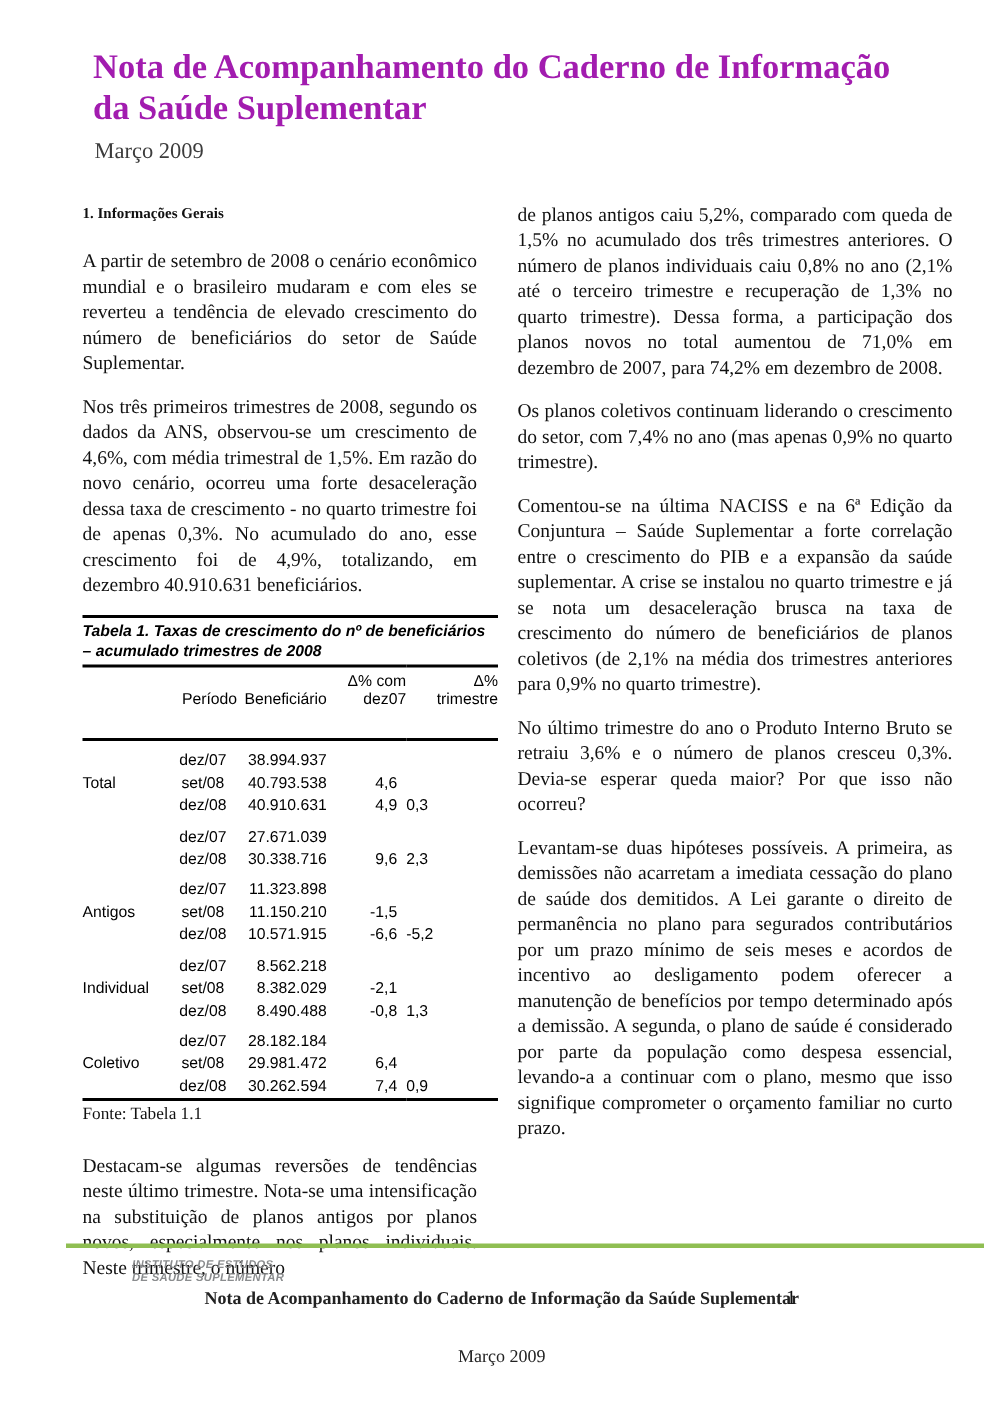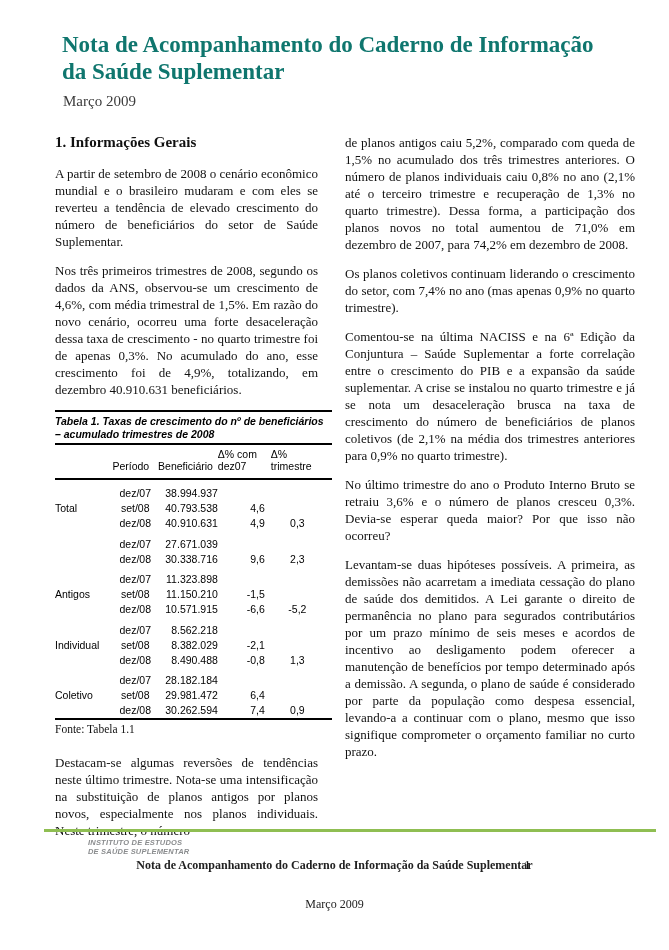--- a/index.html
+++ b/index.html
@@ -3,61 +3,61 @@
 <meta charset="utf-8">
 <style>
   html,body{margin:0;padding:0;background:#ffffff;}
   .page{
     position:relative;width:669px;height:950px;background:#ffffff;overflow:hidden;
     font-family:"Liberation Serif","DejaVu Serif",serif;color:#111;
   }
   
   .doc-title{
     position:absolute;left:62px;top:31px;width:590px;
-    font-size:23px;font-weight:bold;line-height:27px;color:#0f766e;
+    font-size:23px;font-weight:bold;line-height:27px;color:#a21caf;
   }
   .doc-date{
     position:absolute;left:63px;top:93px;font-size:15px;color:#3c3c3c;
   }
   
   .columns{
     position:absolute;left:55px;top:134px;width:594px;display:flex;
   }
   .col-left{width:277px;margin-right:13px;}
   .col-right{width:304px;}
   .section-heading{
-    font-size:15px;font-weight:bold;margin:0 0 14px 0;line-height:17px;
+    font-size:10px;font-weight:bold;margin:0 0 14px 0;line-height:17px;
   }
   p.body{
     margin:0 14px 12px 0;font-size:13px;line-height:17px;text-align:justify;
   }
   p.body:last-child{margin-bottom:0;}
   
   .tbl{margin-top:6px;width:277px;font-family:"Liberation Sans","DejaVu Sans",sans-serif;}
   .tbl-caption{
     border-top:2px solid #000;padding:3px 0 2px 0;
     font-size:10.5px;font-weight:bold;line-height:13px;color:#000;font-style:italic;
   }
   table.data{
     border-collapse:collapse;width:277px;
     border-top:2px solid #000;border-bottom:2px solid #000;
     font-size:10.5px;color:#000;
   }
   table.data thead tr{border-bottom:2px solid #000;}
   table.data th{
-    font-weight:normal;text-align:left;vertical-align:bottom;
-    padding:3px 0 6px 0;line-height:12px;white-space:pre-line;
+    font-weight:normal;text-align:right;vertical-align:bottom;
+    padding:3px 0 20px 0;line-height:12px;white-space:pre-line;
   }
   table.data td{padding:1.5px 0;line-height:12px;}
   tr.group-start td{padding-top:7px;}
   .c0{width:58px;text-align:left;}
   .c1{width:46px;text-align:center;}
   .c2{width:60px;text-align:right;}
   .c3{width:48px;text-align:right;padding-right:6px !important;}
-  .c4{width:54px;text-align:center;padding-right:8px !important;}
+  .c4{width:54px;text-align:left;padding-right:8px !important;}
   th.c3,th.c4{text-align:center;padding-right:0 !important;}
   .tbl-source{
     font-family:Liberation Serif, serif;
     font-size:11.5px;margin:2px 0 18px 0;line-height:14px;
   }
   
   .footer-bar{
     position:absolute;left:44px;top:829px;width:612px;height:3px;background:#8fbe52;
   }
   .logo{

